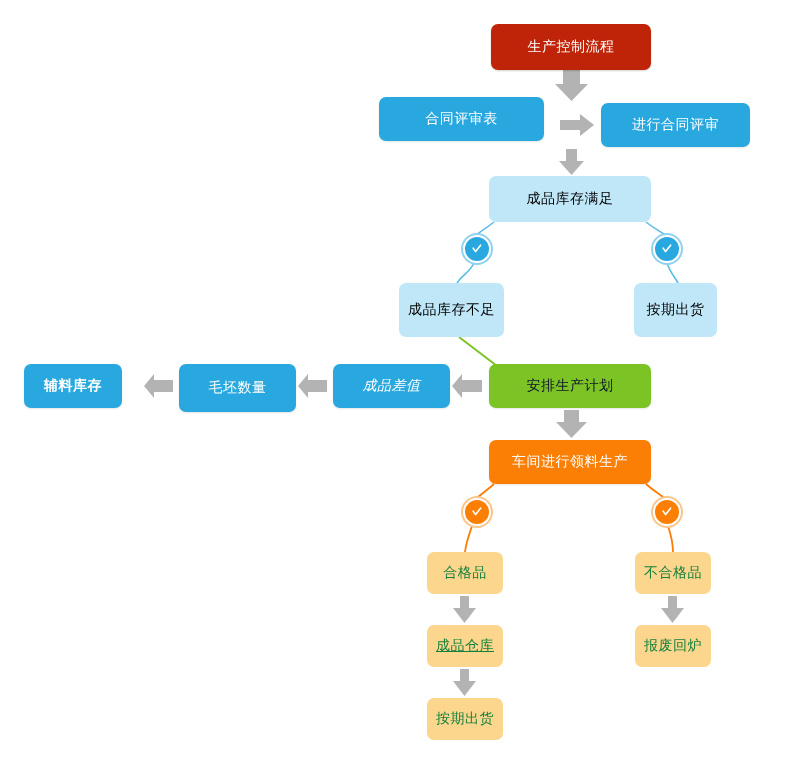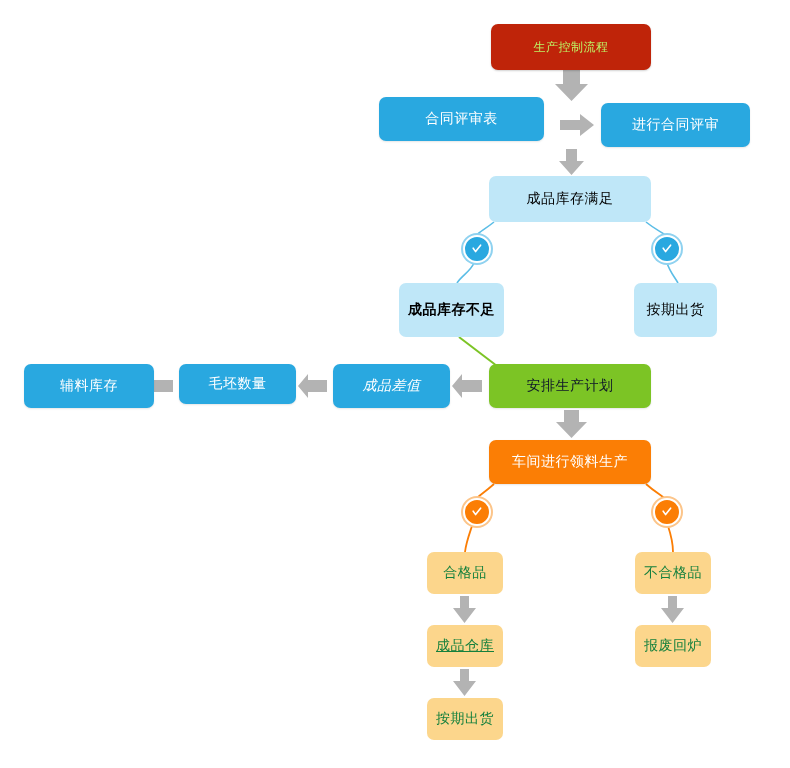--- a/index.html
+++ b/index.html
@@ -41,22 +41,22 @@
     white-space: nowrap;
     z-index: 3;
   }
   .node-label {
     display: block;
   }
 
   
   .theme-red {
     background: #bf2409;
-    color: #bef264;
-    font-size: 12px;
+    color: #ffffff;
+    font-size: 14px;
     box-shadow: 0 1px 2px rgba(0,0,0,0.18);
   }
   .theme-blue {
     background: #29a8e0;
     color: #ffffff;
     font-size: 14px;
     box-shadow: 0 1px 2px rgba(0,0,0,0.10);
   }
   .theme-lightblue {
     background: #bfe7f8;
@@ -184,41 +184,41 @@
   </div>
 
   <div class="node theme-blue" style="left:601px; top:103px; width:149px; height:44px;">
     <span class="node-label">进行合同评审</span>
   </div>
 
   <div class="node theme-lightblue" style="left:489px; top:176px; width:162px; height:46px;">
     <span class="node-label">成品库存满足</span>
   </div>
 
-  <div class="node theme-lightblue" style="left:399px; top:283px; width:105px; height:54px;font-weight:bold;">
+  <div class="node theme-lightblue" style="left:399px; top:283px; width:105px; height:54px;">
     <span class="node-label">成品库存不足</span>
   </div>
 
   <div class="node theme-lightblue" style="left:634px; top:283px; width:83px; height:54px;">
     <span class="node-label">按期出货</span>
   </div>
 
   <div class="node theme-green" style="left:489px; top:364px; width:162px; height:44px;">
     <span class="node-label">安排生产计划</span>
   </div>
 
   <div class="node theme-blue" style="left:333px; top:364px; width:117px; height:44px;font-style:italic;">
     <span class="node-label">成品差值</span>
   </div>
 
-  <div class="node theme-blue" style="left:179px; top:364px; width:117px; height:40px;">
+  <div class="node theme-blue" style="left:179px; top:364px; width:117px; height:48px;">
     <span class="node-label">毛坯数量</span>
   </div>
 
-  <div class="node theme-blue" style="left:24px; top:364px; width:130px; height:44px;">
+  <div class="node theme-blue" style="left:24px; top:364px; width:98px; height:44px;font-weight:bold;">
     <span class="node-label">辅料库存</span>
   </div>
 
   <div class="node theme-orange" style="left:489px; top:440px; width:162px; height:44px;">
     <span class="node-label">车间进行领料生产</span>
   </div>
 
   <div class="node theme-lightorange" style="left:427px; top:552px; width:76px; height:42px;">
     <span class="node-label">合格品</span>
   </div>

